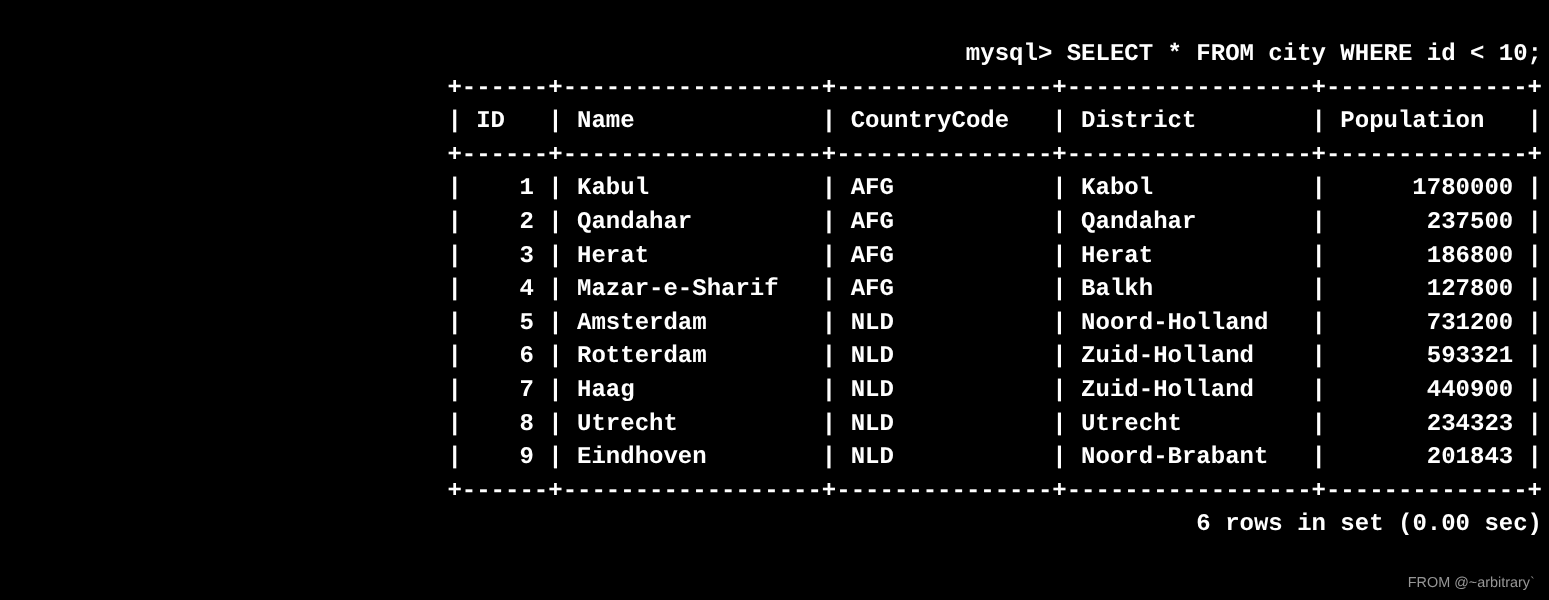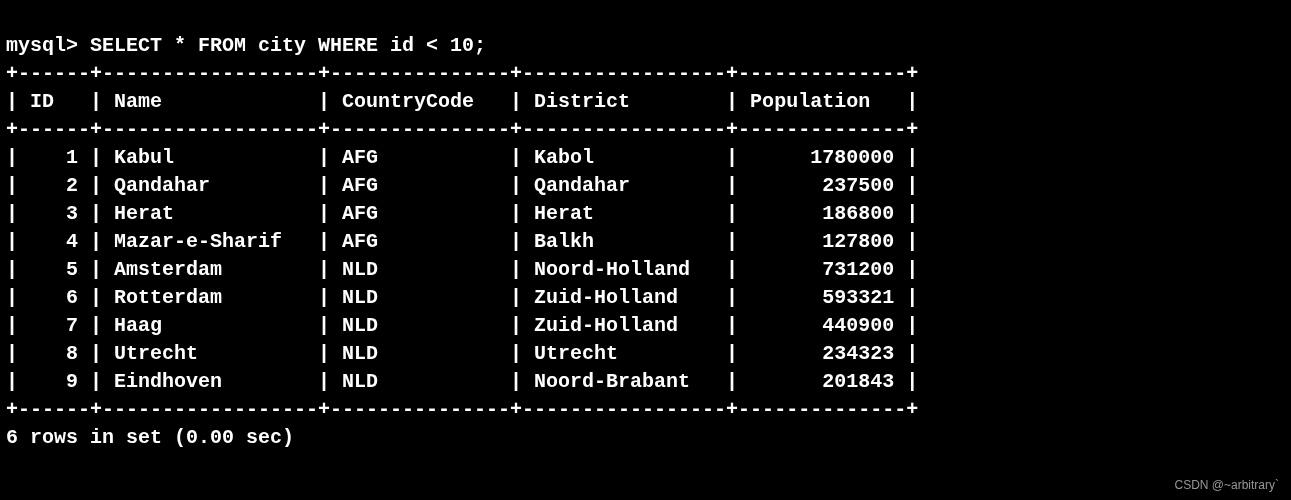--- a/index.html
+++ b/index.html
@@ -12,20 +12,21 @@
     font-weight: bold;
     line-height: 1.4;
     width: 1291px;
     height: 500px;
     overflow: hidden;
     box-sizing: border-box;
   }
   .terminal {
     padding: 4px 6px;
     white-space: pre;
+    text-align: right;
   }
   .watermark {
     position: absolute;
     right: 12px;
     bottom: 6px;
     font-size: 12px;
     font-weight: normal;
     color: #bcbcbc;
     opacity: 0.8;
     font-family: Arial, sans-serif;
@@ -45,13 +46,13 @@
 |    4 | Mazar-e-Sharif   | AFG           | Balkh           |       127800 |
 |    5 | Amsterdam        | NLD           | Noord-Holland   |       731200 |
 |    6 | Rotterdam        | NLD           | Zuid-Holland    |       593321 |
 |    7 | Haag             | NLD           | Zuid-Holland    |       440900 |
 |    8 | Utrecht          | NLD           | Utrecht         |       234323 |
 |    9 | Eindhoven        | NLD           | Noord-Brabant   |       201843 |
 </span><span>+------+------------------+---------------+-----------------+--------------+</span>
 <span>6 rows in set (0.00 sec)</span>
 </div>
 
-<div class="watermark">CSDN @~arbitrary`</div>
+<div class="watermark">FROM @~arbitrary`</div>
 
 </body></html>

